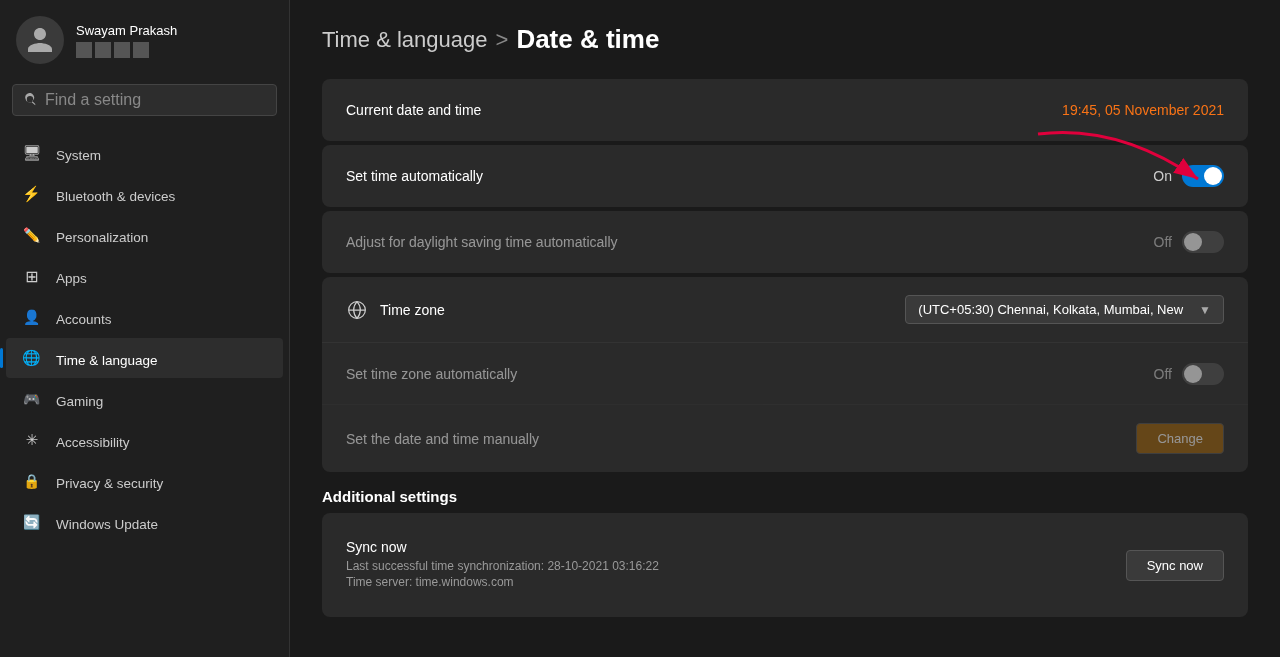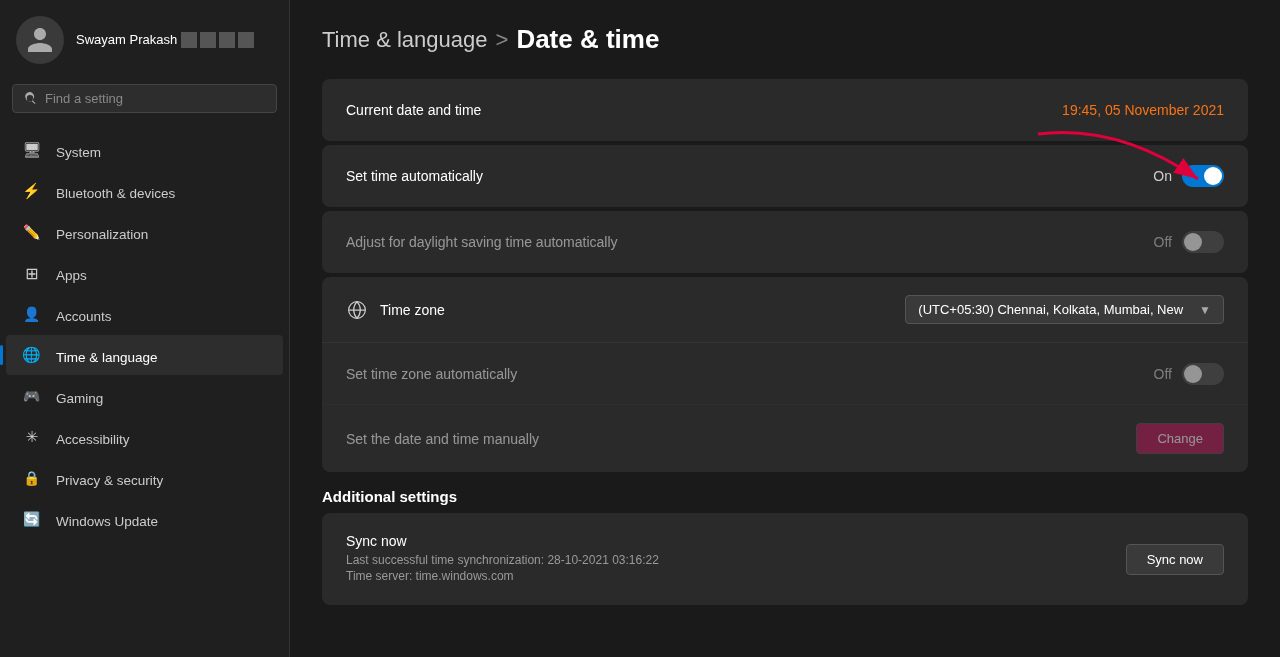--- a/index.html
+++ b/index.html
@@ -43,21 +43,21 @@
     }
 
     .avatar svg {
       width: 30px;
       height: 30px;
       fill: #aaa;
     }
 
     .user-info {
       display: flex;
-      flex-direction: row;
+      flex-direction: column;
       gap: 4px;
       text-align: center;
     }
 
     .username {
       font-size: 13px;
       color: #ffffff;
     }
 
     .user-squares {
@@ -80,21 +80,21 @@
       border-radius: 4px;
       padding: 6px 10px;
       gap: 8px;
     }
 
     .search-box input {
       background: transparent;
       border: none;
       outline: none;
       color: #cccccc;
-      font-size: 13px;
+      font-size: 16px;
       width: 100%;
     }
 
     .search-box input::placeholder {
       color: #888;
     }
 
     .search-icon-svg {
       color: #aaa;
       flex-shrink: 0;
@@ -276,21 +276,21 @@
       padding: 6px 12px;
       font-size: 13px;
       color: #ffffff;
       cursor: pointer;
       min-width: 300px;
       justify-content: center;
     }
 
     
     .change-btn {
-      background: #be185d;
+      background: #a16207;
       border: 1px solid #555;
       border-radius: 4px;
       color: #ffffff;
       padding: 7px 20px;
       font-size: 13px;
       cursor: pointer;
       text-align: right;
     }
 
     .section-header {
@@ -298,21 +298,21 @@
       font-weight: 600;
       color: #ffffff;
       margin-bottom: 8px;
       margin-top: 16px;
     }
 
     
     .sync-row {
       display: flex;
       align-items: center;
-      padding: 20px 24px;
+      padding: 26px 24px;
     }
 
     .sync-info {
       flex: 1;
     }
 
     .sync-title {
       font-size: 14px;
       color: #ffffff;
       margin-bottom: 4px;

